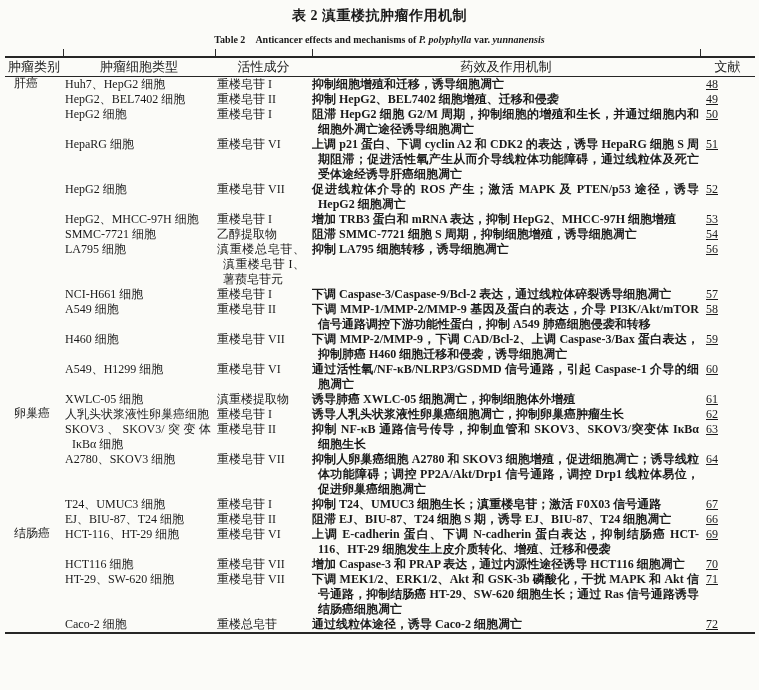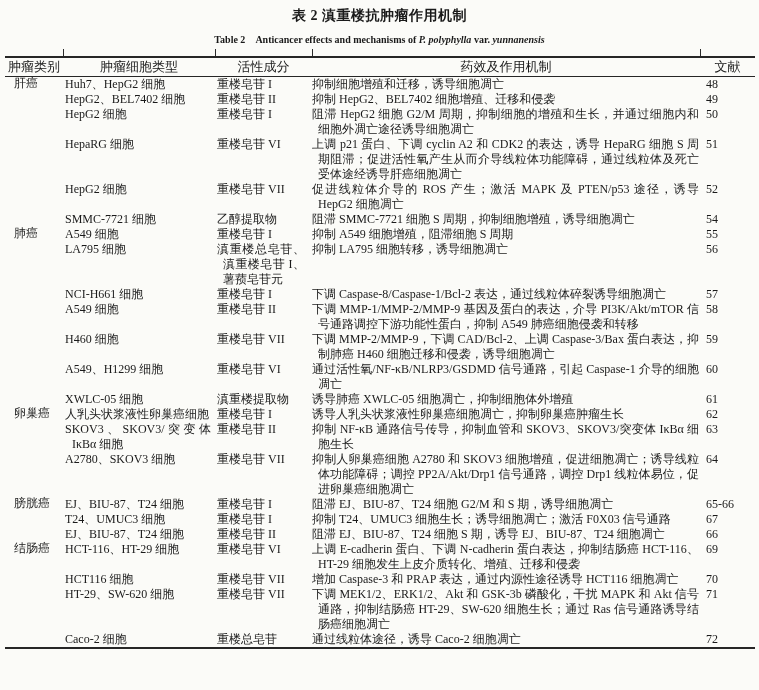--- a/index.html
+++ b/index.html
@@ -26,22 +26,22 @@
     font-size:12px;line-height:15px;
   }
   thead th{
     font-weight:normal;font-size:13px;
     border-bottom:1.5px solid #262626;padding:1px 0 2px 0;
   }
   td{vertical-align:top;padding:0;}
   td.col-category{padding-left:9px;font-family:Liberation Mono, monospace;}
   td.col-cell-type{padding-left:9px;text-indent:-7px;padding-right:4px;text-align:justify;font-family:Liberation Serif, serif;}
   td.col-component{padding-left:8px;text-indent:-6px;padding-right:7px;text-align:justify;margin-left:27px;}
-  td.col-mechanism{padding-left:6px;text-indent:-6px;padding-right:1px;text-align:justify;}
-  td.col-ref{padding-left:6px;}
+  td.col-mechanism{padding-left:6px;text-indent:-6px;padding-right:1px;text-align:justify;font-weight:bold;}
+  td.col-ref{padding-left:6px;text-decoration:underline;}
   
   .tick{position:absolute;width:1px;height:7px;background:#2c2c2c;}
   .tick.t{top:-7px;}
 </style>
 </head>
 <body>
 
 <div class="page">
 
   <div class="title-cn">表 2  滇重楼抗肿瘤作用机制</div>
@@ -108,44 +108,44 @@
           </tr>
           <tr>
             <td class="col-category"></td>
             <td class="col-cell-type">HepG2 细胞</td>
             <td class="col-component">重楼皂苷 VII</td>
             <td class="col-mechanism">促进线粒体介导的 ROS 产生；激活 MAPK 及 PTEN/p53 途径，诱导 HepG2 细胞凋亡</td>
             <td class="col-ref">52</td>
           </tr>
           <tr>
             <td class="col-category"></td>
+            <td class="col-cell-type">HepG2、MHCC-97H 细胞</td>
+            <td class="col-component">重楼皂苷 I</td>
+            <td class="col-mechanism">增加 TRB3 蛋白和 mRNA 表达，抑制 HepG2、MHCC-97H 细胞增殖</td>
+            <td class="col-ref">53</td>
+          </tr>
+          <tr>
+            <td class="col-category"></td>
             <td class="col-cell-type">SMMC-7721 细胞</td>
             <td class="col-component">乙醇提取物</td>
             <td class="col-mechanism">阻滞 SMMC-7721 细胞 S 周期，抑制细胞增殖，诱导细胞凋亡</td>
             <td class="col-ref">54</td>
           </tr>
           <tr>
-            <td class="col-category">肺癌</td>
-            <td class="col-cell-type">A549 细胞</td>
-            <td class="col-component">重楼皂苷 I</td>
-            <td class="col-mechanism">抑制 A549 细胞增殖，阻滞细胞 S 周期</td>
-            <td class="col-ref">55</td>
-          </tr>
-          <tr>
             <td class="col-category"></td>
             <td class="col-cell-type">LA795 细胞</td>
             <td class="col-component">滇重楼总皂苷、滇重楼皂苷 I、薯蓣皂苷元</td>
             <td class="col-mechanism">抑制 LA795 细胞转移，诱导细胞凋亡</td>
             <td class="col-ref">56</td>
           </tr>
           <tr>
             <td class="col-category"></td>
             <td class="col-cell-type">NCI-H661 细胞</td>
             <td class="col-component">重楼皂苷 I</td>
-            <td class="col-mechanism">下调 Caspase-8/Caspase-1/Bcl-2 表达，通过线粒体碎裂诱导细胞凋亡</td>
+            <td class="col-mechanism">下调 Caspase-3/Caspase-9/Bcl-2 表达，通过线粒体碎裂诱导细胞凋亡</td>
             <td class="col-ref">57</td>
           </tr>
           <tr>
             <td class="col-category"></td>
             <td class="col-cell-type">A549 细胞</td>
             <td class="col-component">重楼皂苷 II</td>
             <td class="col-mechanism">下调 MMP-1/MMP-2/MMP-9 基因及蛋白的表达，介导 PI3K/Akt/mTOR 信号通路调控下游功能性蛋白，抑制 A549 肺癌细胞侵袭和转移</td>
             <td class="col-ref">58</td>
           </tr>
           <tr>
@@ -184,31 +184,24 @@
             <td class="col-ref">63</td>
           </tr>
           <tr>
             <td class="col-category"></td>
             <td class="col-cell-type">A2780、SKOV3 细胞</td>
             <td class="col-component">重楼皂苷 VII</td>
             <td class="col-mechanism">抑制人卵巢癌细胞 A2780 和 SKOV3 细胞增殖，促进细胞凋亡；诱导线粒体功能障碍；调控 PP2A/Akt/Drp1 信号通路，调控 Drp1 线粒体易位，促进卵巢癌细胞凋亡</td>
             <td class="col-ref">64</td>
           </tr>
           <tr>
-            <td class="col-category">膀胱癌</td>
-            <td class="col-cell-type">EJ、BIU-87、T24 细胞</td>
-            <td class="col-component">重楼皂苷 I</td>
-            <td class="col-mechanism">阻滞 EJ、BIU-87、T24 细胞 G2/M 和 S 期，诱导细胞凋亡</td>
-            <td class="col-ref">65-66</td>
-          </tr>
-          <tr>
             <td class="col-category"></td>
             <td class="col-cell-type">T24、UMUC3 细胞</td>
             <td class="col-component">重楼皂苷 I</td>
-            <td class="col-mechanism">抑制 T24、UMUC3 细胞生长；诱导细胞凋亡；激活 F0X03 信号通路</td>
+            <td class="col-mechanism">抑制 T24、UMUC3 细胞生长；滇重楼皂苷；激活 F0X03 信号通路</td>
             <td class="col-ref">67</td>
           </tr>
           <tr>
             <td class="col-category"></td>
             <td class="col-cell-type">EJ、BIU-87、T24 细胞</td>
             <td class="col-component">重楼皂苷 II</td>
             <td class="col-mechanism">阻滞 EJ、BIU-87、T24 细胞 S 期，诱导 EJ、BIU-87、T24 细胞凋亡</td>
             <td class="col-ref">66</td>
           </tr>
           <tr>

